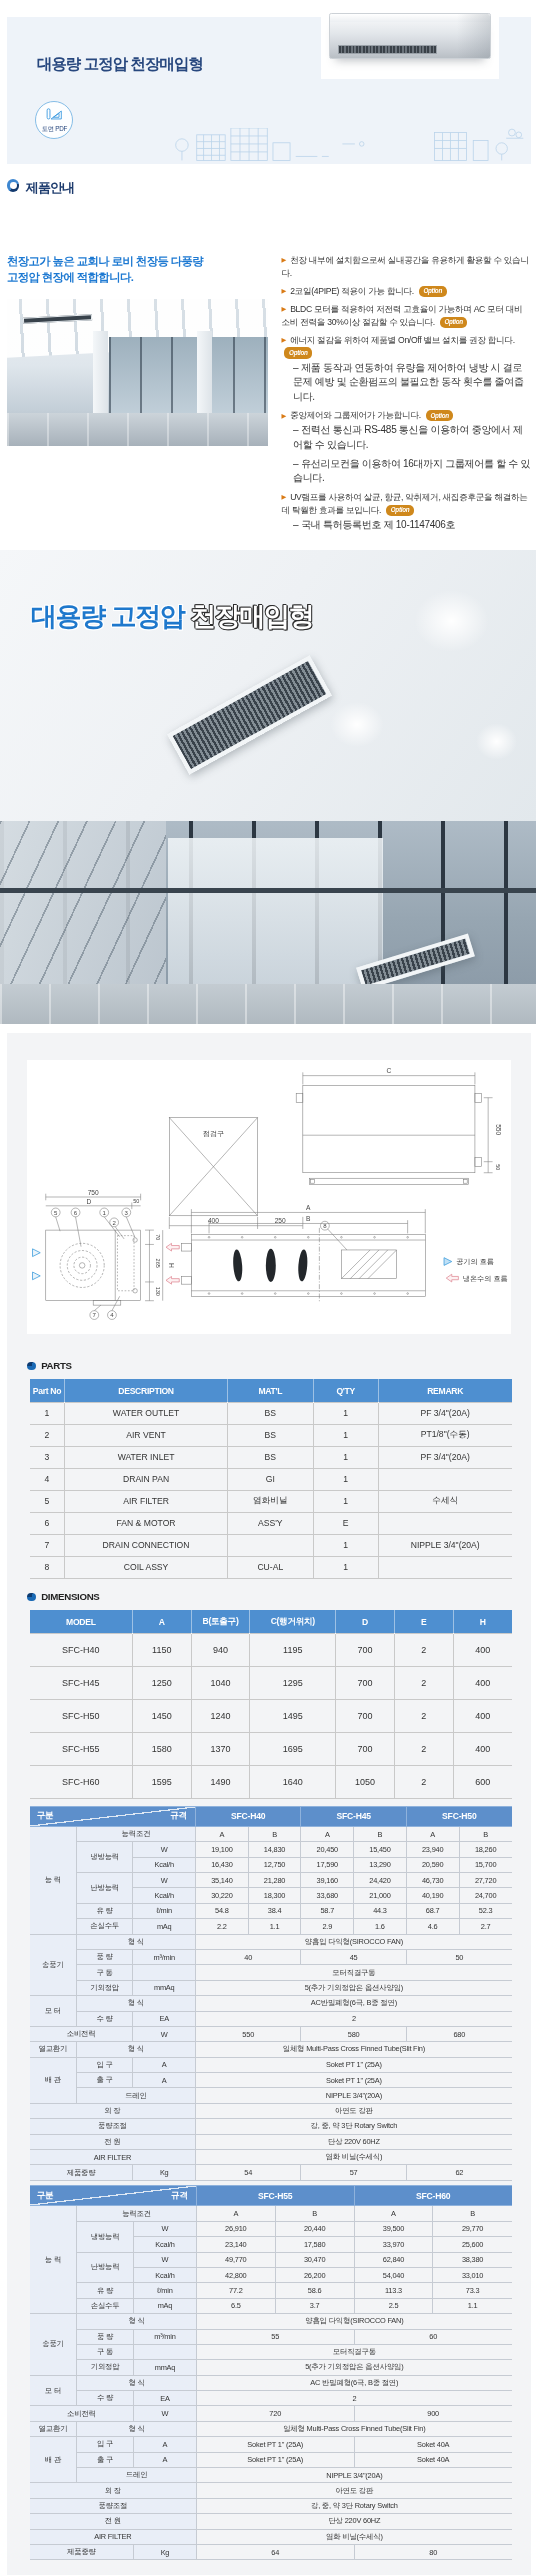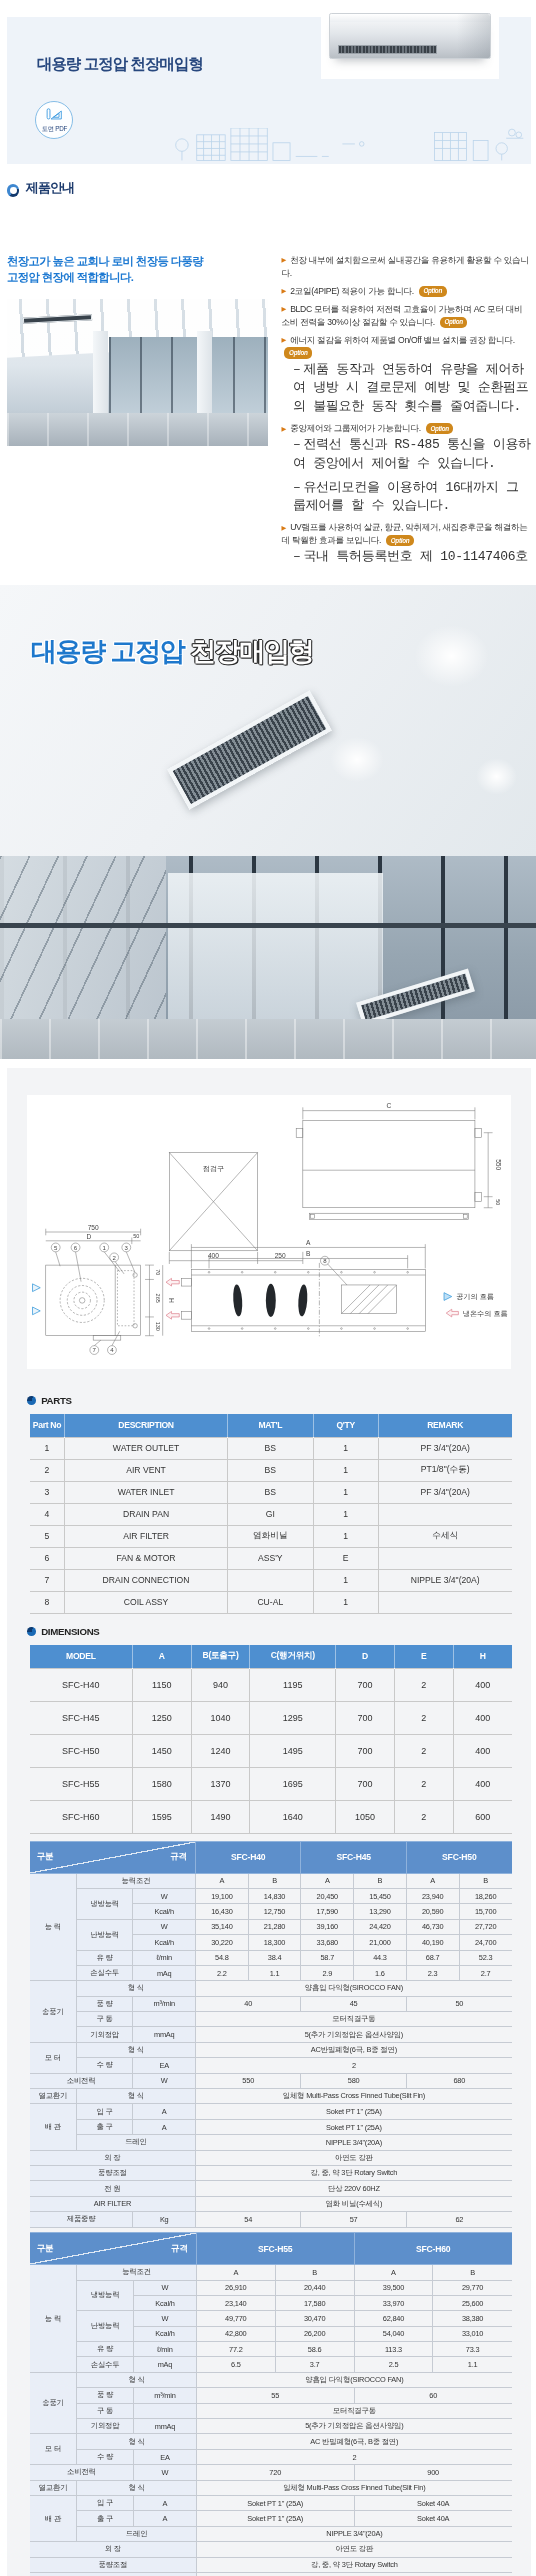--- a/index.html
+++ b/index.html
@@ -15,21 +15,21 @@
   .unit-body { position:absolute; left:8px; top:9px; right:8px; height:46px; border-radius:2.3px;
     background:linear-gradient(180deg,#fafbfc 0%,#e2e6ea 45%,#c9ced4 80%,#b9bfc5 100%);
     border:0.6px solid #ccd1d6; box-shadow:0 8px 9px -5.7px rgba(60,70,80,.35); }
   .unit-top { position:absolute; left:0; right:0; top:0; height:8px; border-radius:2.3px 2.3px 0 0; background:linear-gradient(180deg,#ffffff,#eceff2); }
   .unit-grille { position:absolute; left:8px; right:53px; bottom:4px; height:9px; border:1.1px solid #9aa1a8;
     background:repeating-linear-gradient(90deg,#3a4148 0 1.7px,#6b737b 1.7px 3.4px); }
   .unit-side { position:absolute; right:0; top:0; bottom:0; width:33px; border-radius:0 2.3px 2.3px 0; background:linear-gradient(90deg,rgba(255,255,255,0),rgba(120,130,140,.28)); }
   .city-art { position:absolute; right:3.4px; bottom:1.1px; }
 
   
-  .section-head { display:flex; align-items:flex-end; gap:6.3px;font-family:Liberation Serif, serif; }
+  .section-head { display:flex; align-items:flex-start; gap:6.3px;font-family:Liberation Serif, serif; }
   .ring { width:12.6px; height:12.6px; border-radius:50%; background:conic-gradient(from 210deg,#3e87d0 0 62%,#133a6e 0 100%); position:relative; flex:none; }
   .ring::after { content:""; position:absolute; inset:2.9px; background:#fff; border-radius:50%; }
   .section-head .txt { font-size:13px; font-weight:bold; color:#1e3c6e; letter-spacing:-0.9px; }
 
   
   .guide { margin:15px 5.7px 0 6.9px; }
   .guide-cols { display:flex; margin-top:57px; gap:13.7px; }
   .gleft { width:261px; flex:none; }
   .headline { font-size:11.4px; font-weight:bold; color:#1d79d2; line-height:1.4; letter-spacing:-0.6px; }
   .guide-photo { margin-top:12.6px; height:147px; position:relative; overflow:hidden; background:linear-gradient(180deg,#eef2f5 0%,#dfe6ec 45%,#c4cfd8 75%,#a9b4bd 100%); }
@@ -39,21 +39,21 @@
   .gp-glass { position:absolute; left:102px; right:0; top:38px; height:80px;
     background:linear-gradient(180deg,#9db0bd,#c2d0da); }
   .gp-glass::after { content:""; position:absolute; inset:0; background:repeating-linear-gradient(90deg,rgba(38,52,66,.55) 0 2.3px,transparent 2.3px 31px); }
   .gp-col { position:absolute; top:32px; width:15px; height:87px; background:linear-gradient(90deg,#f4f7f9,#dde3e8); }
   .gp-floor { position:absolute; left:0; right:0; bottom:0; height:33px; background:linear-gradient(180deg,#ccd4da,#a7b1ba); }
   .gp-floor::after { content:""; position:absolute; inset:0; background:repeating-linear-gradient(90deg,rgba(255,255,255,.35) 0 1.7px,transparent 1.7px 40px); }
   .gright { flex:1; padding-top:0; }
   .bullet { font-size:8.6px; color:#333; line-height:1.5; letter-spacing:-0.3px; margin-bottom:5.1px; }
   .tri { color:#d97b16; font-size:6.3px; margin-right:4px; vertical-align:0.6px; }
   .opt { display:inline-block; background:#cf881c; color:#fff; font-size:6.3px; font-weight:bold; font-style:italic; border-radius:5.1px; padding:0.6px 4.6px 1.1px; margin-left:2.9px; vertical-align:0.6px; }
-  .sub { margin:1.1px 0 4.6px 11.4px; font-size:13px; color:#333; line-height:1.45; letter-spacing:-0.3px;font-family:Liberation Mono, monospace; }
+  .sub { margin:1.1px 0 4.6px 11.4px; font-size:10px; color:#333; line-height:1.45; letter-spacing:-0.3px; }
   .dash { margin-right:2.9px; }
 
   
   .hero { margin-top:12.6px; height:474px; position:relative; overflow:hidden; background:#e9edf0; }
   .h-ceil { position:absolute; left:0; right:0; top:0; height:271px; background:linear-gradient(125deg,#f5f7f9 0%,#eef1f4 45%,#e2e8ec 100%); }
   .h-light { position:absolute; border-radius:50%; background:radial-gradient(closest-side,#ffffff 0%,rgba(255,255,255,0) 72%); }
   .h-l1 { left:400px; top:28.5px; width:103px; height:86px; }
   .h-l2 { left:320px; top:143px; width:74px; height:63px; }
   .h-l3 { left:468px; top:166px; width:57px; height:51px; }
   .h-grille { position:absolute; border:4.6px solid #f2f5f7; box-shadow:0 3.4px 8px rgba(70,80,90,.35);
@@ -91,21 +91,21 @@
   .tbl td { border:0.6px solid #c9c9c9; border-left:0.6px solid #d6d6d6; text-align:center; font-size:8.6px; color:#333; height:22px; }
   .tbl td:first-child { border-left:none; }
   .tbl td:last-child { border-right:none; }
   .dim td { height:33px; font-size:9px; }
 
   .spec { width:482px; margin:6.9px 0 0 2.3px; border-bottom:1.1px solid #949494; border-top:0.6px solid #aab4c0; }
   .spec td { border:0.6px solid #c6cbd3; font-size:7.4px; color:#333; text-align:center; height:15.4px; padding:0 1.7px; letter-spacing:-0.2px; }
   .spec td:first-child { border-left:none; }
   .spec td:last-child { border-right:none; }
   .spec .lab { background:#e9eef7; }
-  .spec .hd { background:#5d8fcb; color:#fff; font-weight:bold; font-size:8.6px; height:32px; border-color:#8fb2dc; }
+  .spec .hd { background:#5d8fcb; color:#fff; font-weight:bold; font-size:8.6px; height:20px; border-color:#8fb2dc; }
   .corner { position:relative; background:#5d8fcb; }
   .corner .diag { position:absolute; inset:0; background:linear-gradient(to bottom right,transparent calc(50% - 0.6px),rgba(255,255,255,.8) calc(50% - 0.6px),rgba(255,255,255,.8) calc(50% + 0.6px),transparent calc(50% + 0.6px)); }
   .corner .c-l { position:absolute; left:6.9px; top:50%; transform:translateY(-50%); }
   .corner .c-r { position:absolute; right:8px; top:50%; transform:translateY(-50%); }
 
   svg text { font-family:"Liberation Sans","DejaVu Sans",sans-serif; }
 </style>
 </head>
 <body>
 
@@ -635,21 +635,21 @@
               <td>68.7</td>
               <td>52.3</td>
             </tr>
         <tr>
               <td class="lab">손실수두</td>
               <td class="lab">mAq</td>
           <td>2.2</td>
               <td>1.1</td>
               <td>2.9</td>
               <td>1.6</td>
-              <td>2.3</td>
+              <td>4.6</td>
               <td>2.7</td>
             </tr>
         <tr>
               <td class="lab" rowspan="4">송풍기</td>
               <td class="lab" colspan="2">형  식</td>
               <td colspan="6">양흡입 다익형(SIROCCO FAN)</td>
             </tr>
         <tr>
               <td class="lab">풍  량</td>
               <td class="lab">m³/min</td>

